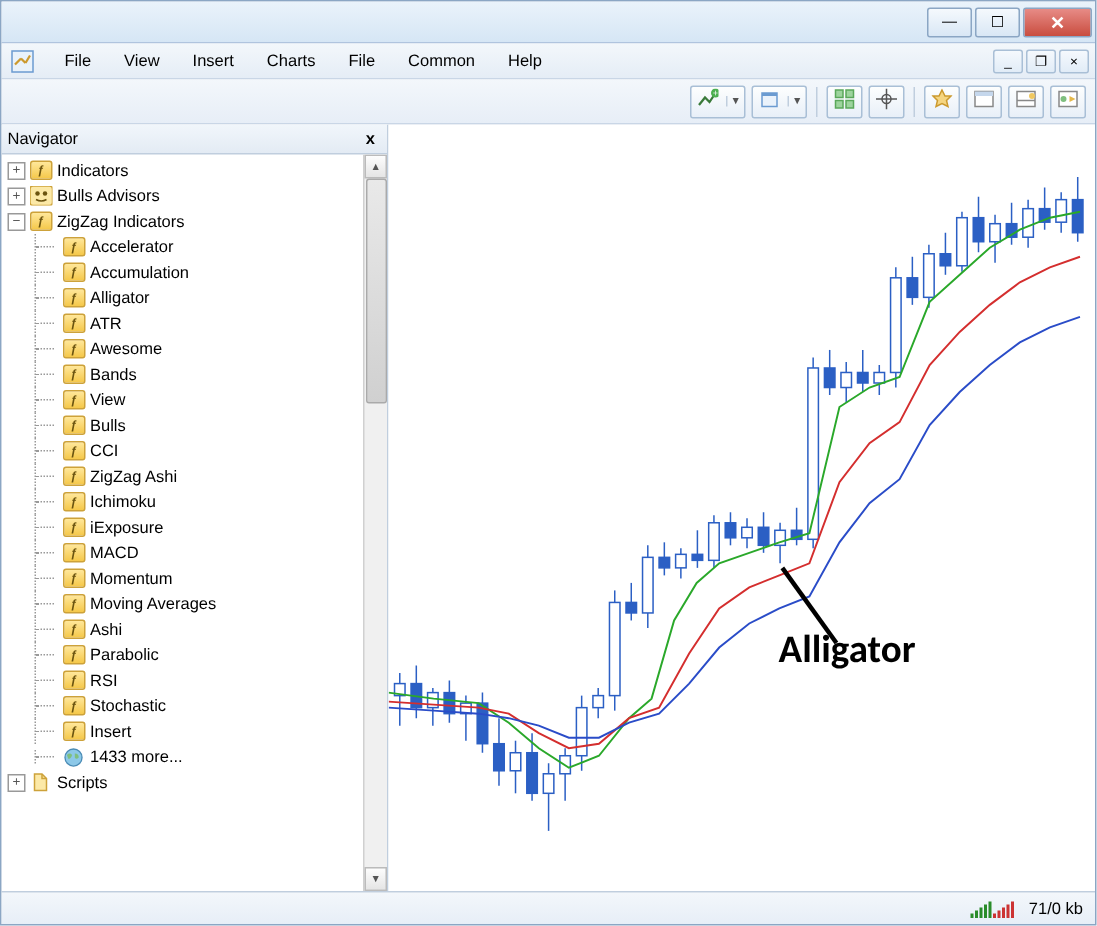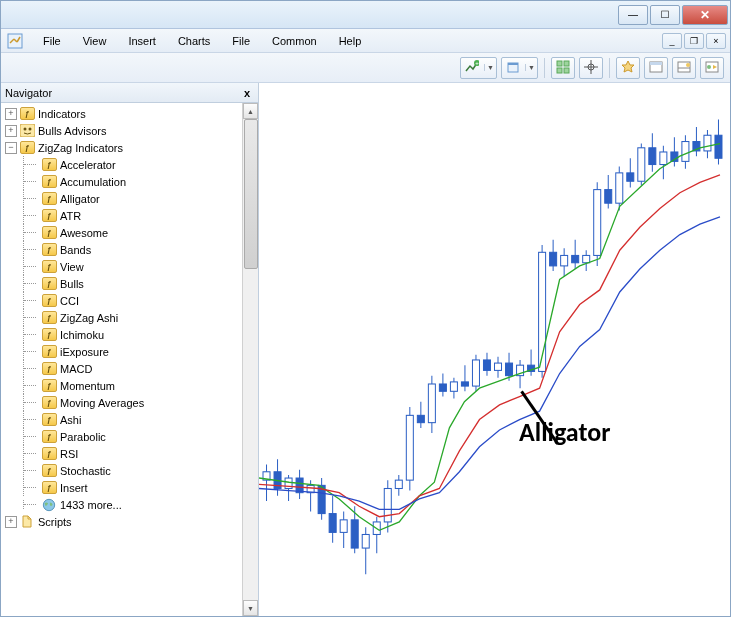--- a/index.html
+++ b/index.html
@@ -517,13 +517,28 @@
           <path d="M 0 384 L 30 386 L 60 388 L 80 392 L 100 405 L 120 415 L 140 412 L 160 395 L 180 388 L 200 352 L 220 322 L 240 308 L 260 300 L 280 292 L 300 238 L 320 212 L 340 198 L 360 160 L 380 138 L 400 120 L 420 105 L 440 95 L 460 88" fill="none" stroke="#d42e2e" stroke-width="1.3"></path>
           <path d="M 0 388 L 30 390 L 60 392 L 80 395 L 100 400 L 120 408 L 140 408 L 160 398 L 180 392 L 200 372 L 220 348 L 240 332 L 260 322 L 280 314 L 300 278 L 320 252 L 340 236 L 360 200 L 380 178 L 400 160 L 420 145 L 440 135 L 460 128" fill="none" stroke="#2a4cc8" stroke-width="1.3"></path>
           <line x1="262" y1="295" x2="298" y2="345" stroke="#000" stroke-width="3"></line>
         </svg>
       <div class="annotation" style="left:260px; top:335px;">
         <div>Alligator</div>
       </div>
     </div>
   </div>
 
+  <div class="statusbar">
+    <div class="conn-bars">
+      <span style="height:3px"></span>
+        <span style="height:5px"></span>
+        <span style="height:7px"></span>
+        <span style="height:9px"></span>
+        <span style="height:11px"></span>
+      <span class="off" style="height:3px"></span>
+        <span class="off" style="height:5px"></span>
+        <span class="off" style="height:7px"></span>
+        <span class="off" style="height:9px"></span>
+        <span class="off" style="height:11px"></span>
+    </div>
+    <span>71/0 kb</span>
+  </div>
 </div>
 
 </body></html>

